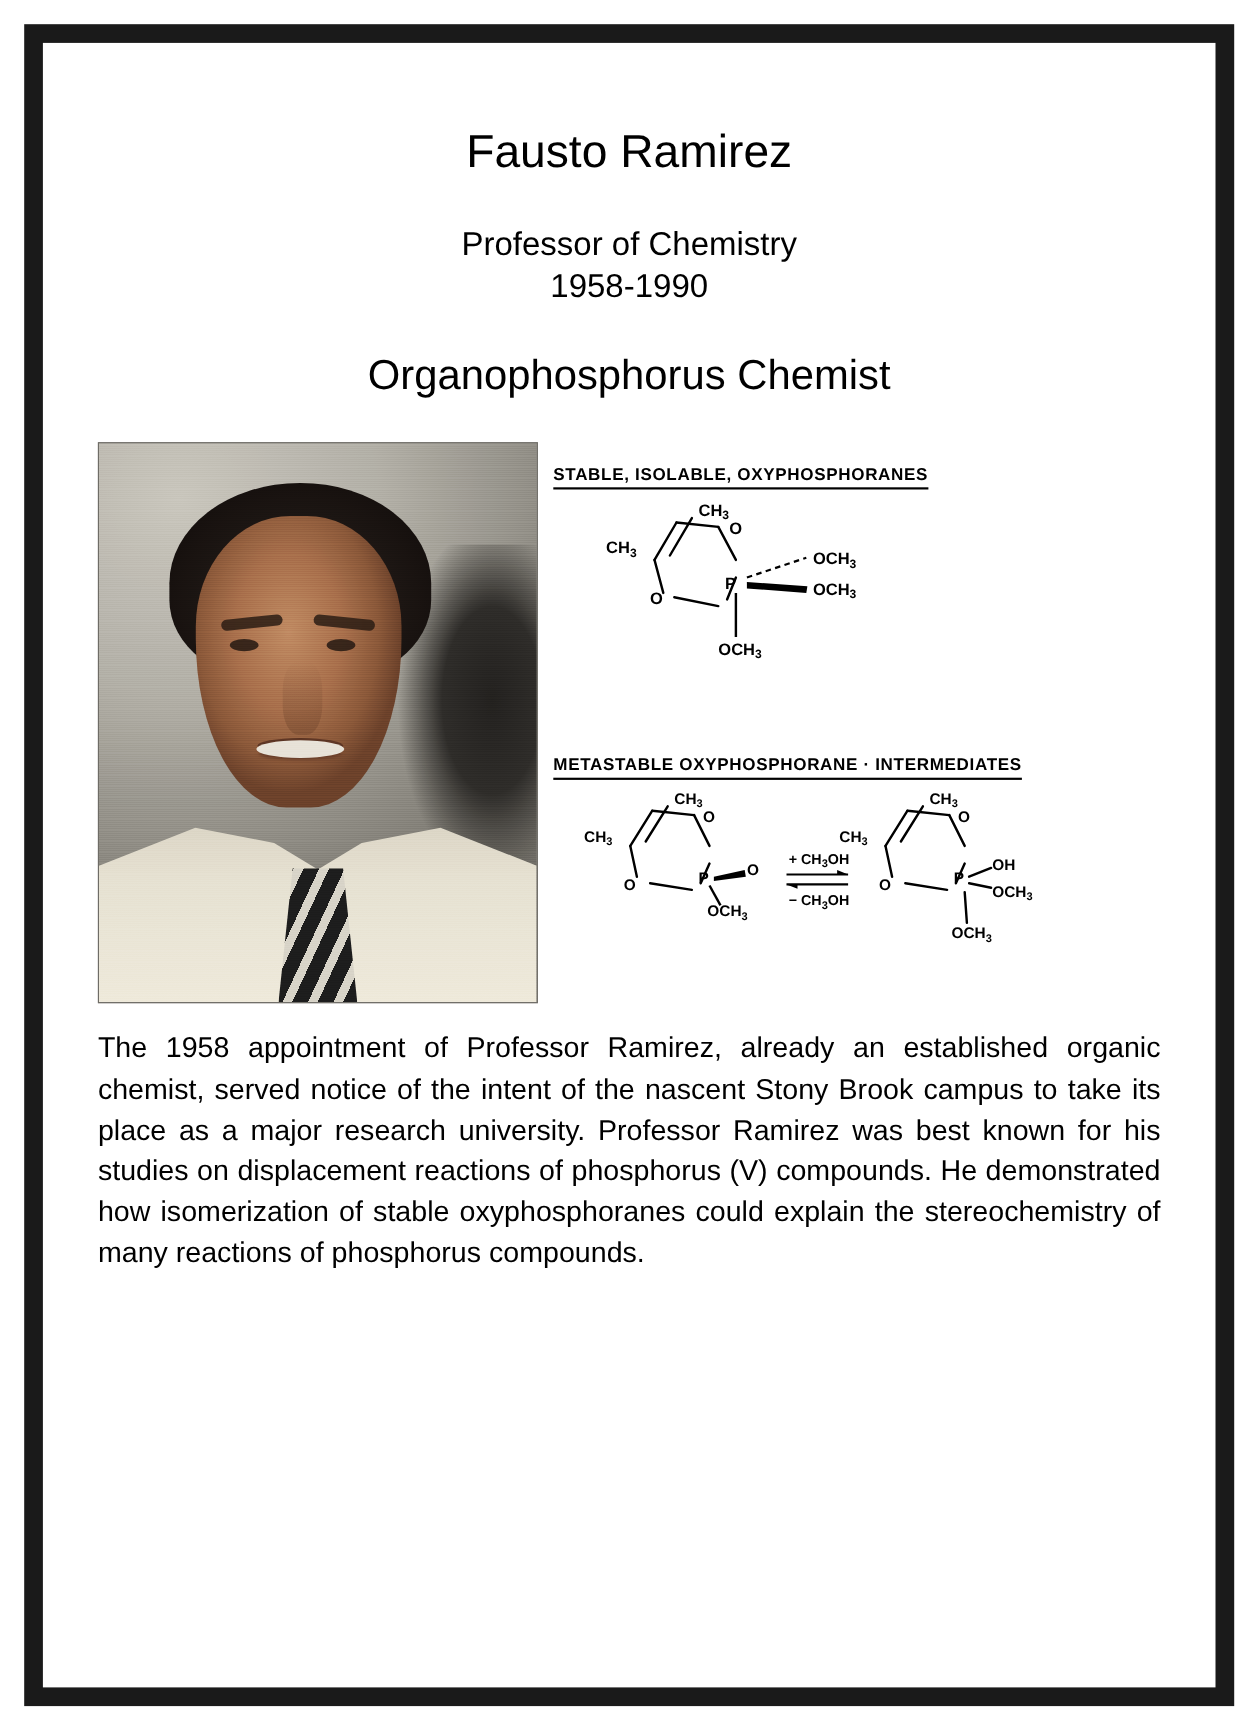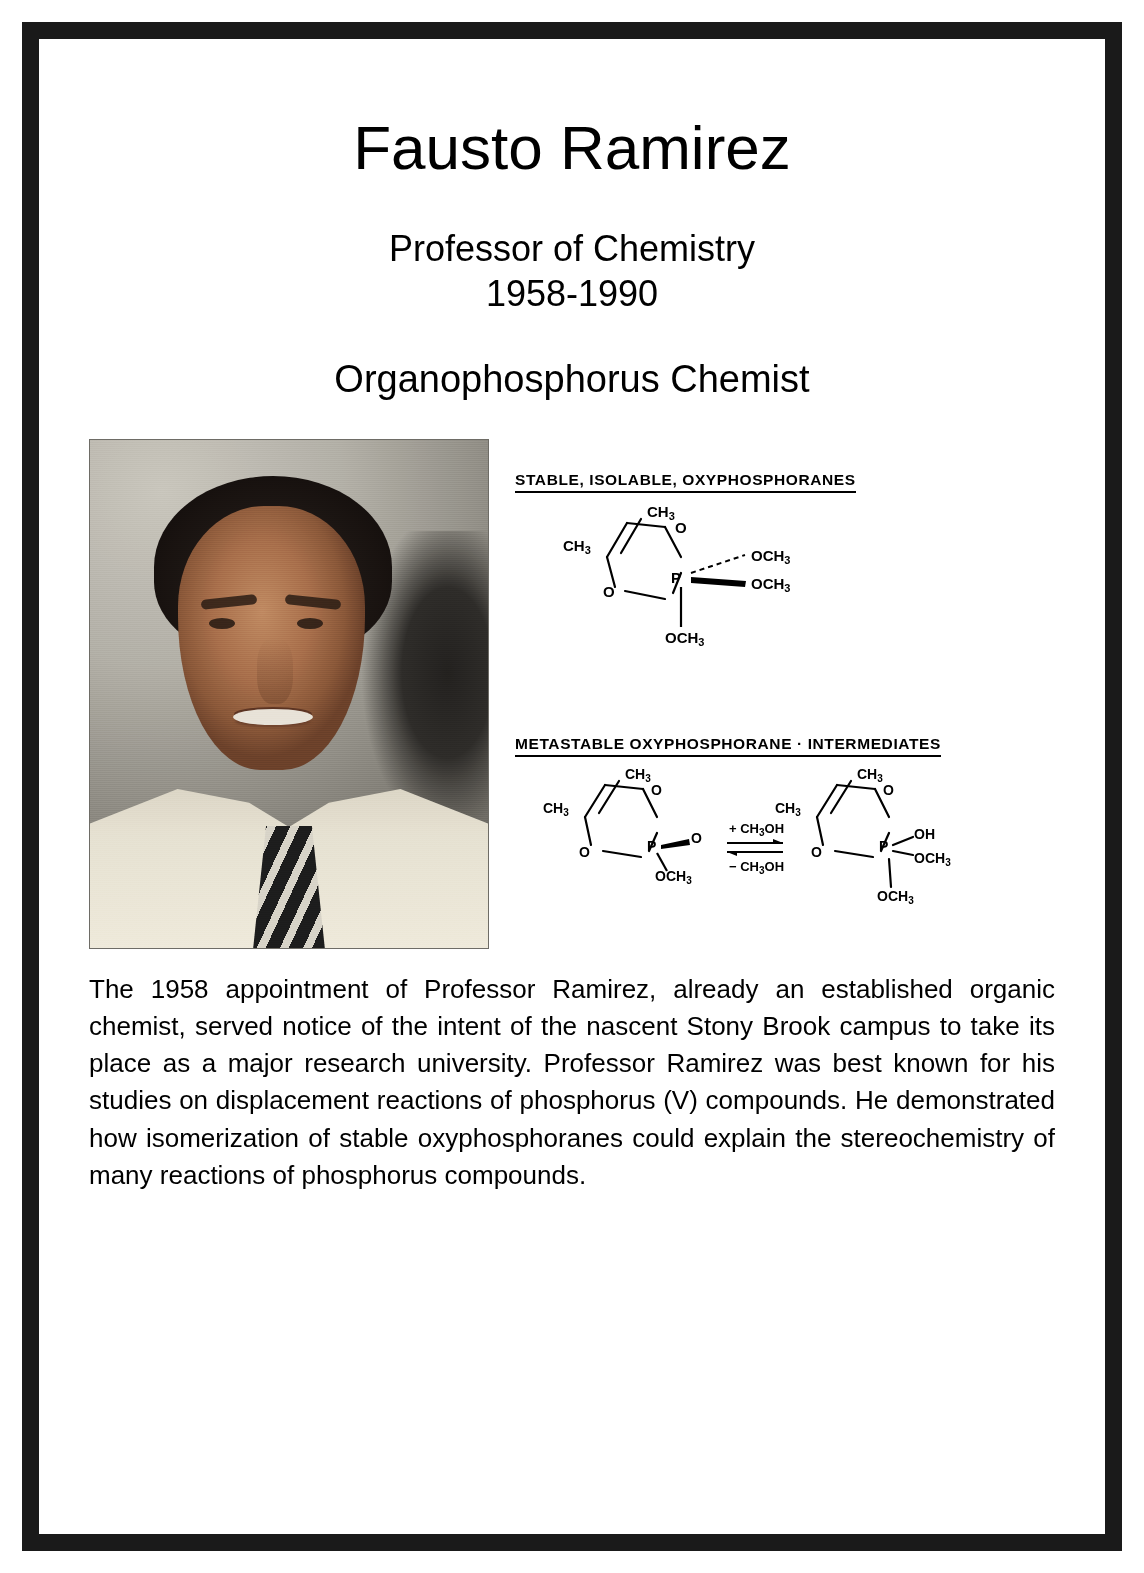--- a/index.html
+++ b/index.html
@@ -26,49 +26,49 @@
     box-sizing: border-box;
     width: 100%;
     height: 100%;
     border: 17px solid #1a1a1a;
     background: #ffffff;
     padding: 24px 46px 20px 46px;
     display: block;
   }
   .title {
     text-align: center;
-    font-size: 62px;
+    font-size: 42px;
     line-height: 1.08;
     font-weight: 400;
     margin: 52px 0 0 0;
     letter-spacing: 0px;
   }
   .subtitle {
     text-align: center;
-    font-size: 36px;
+    font-size: 30px;
     line-height: 1.25;
     margin: 44px 0 0 0;
     font-weight: 400;
   }
   .subtitle .years {
     display: block;
     text-align: center;
   }
   .tagline {
     text-align: center;
     font-size: 38px;
     margin: 42px 0 0 0;
     font-weight: 400;
   }
   .middle {
     margin-top: 38px;
     display: flex;
     flex-direction: row;
-    align-items: flex-end;
-    gap: 26px;
+    align-items: center;
+    gap: 14px;
   }
   .photo-col {
     width: 400px;
     flex: 0 0 400px;
     padding-left: 4px;
   }
   .photo {
     position: relative;
     width: 398px;
     height: 508px;

